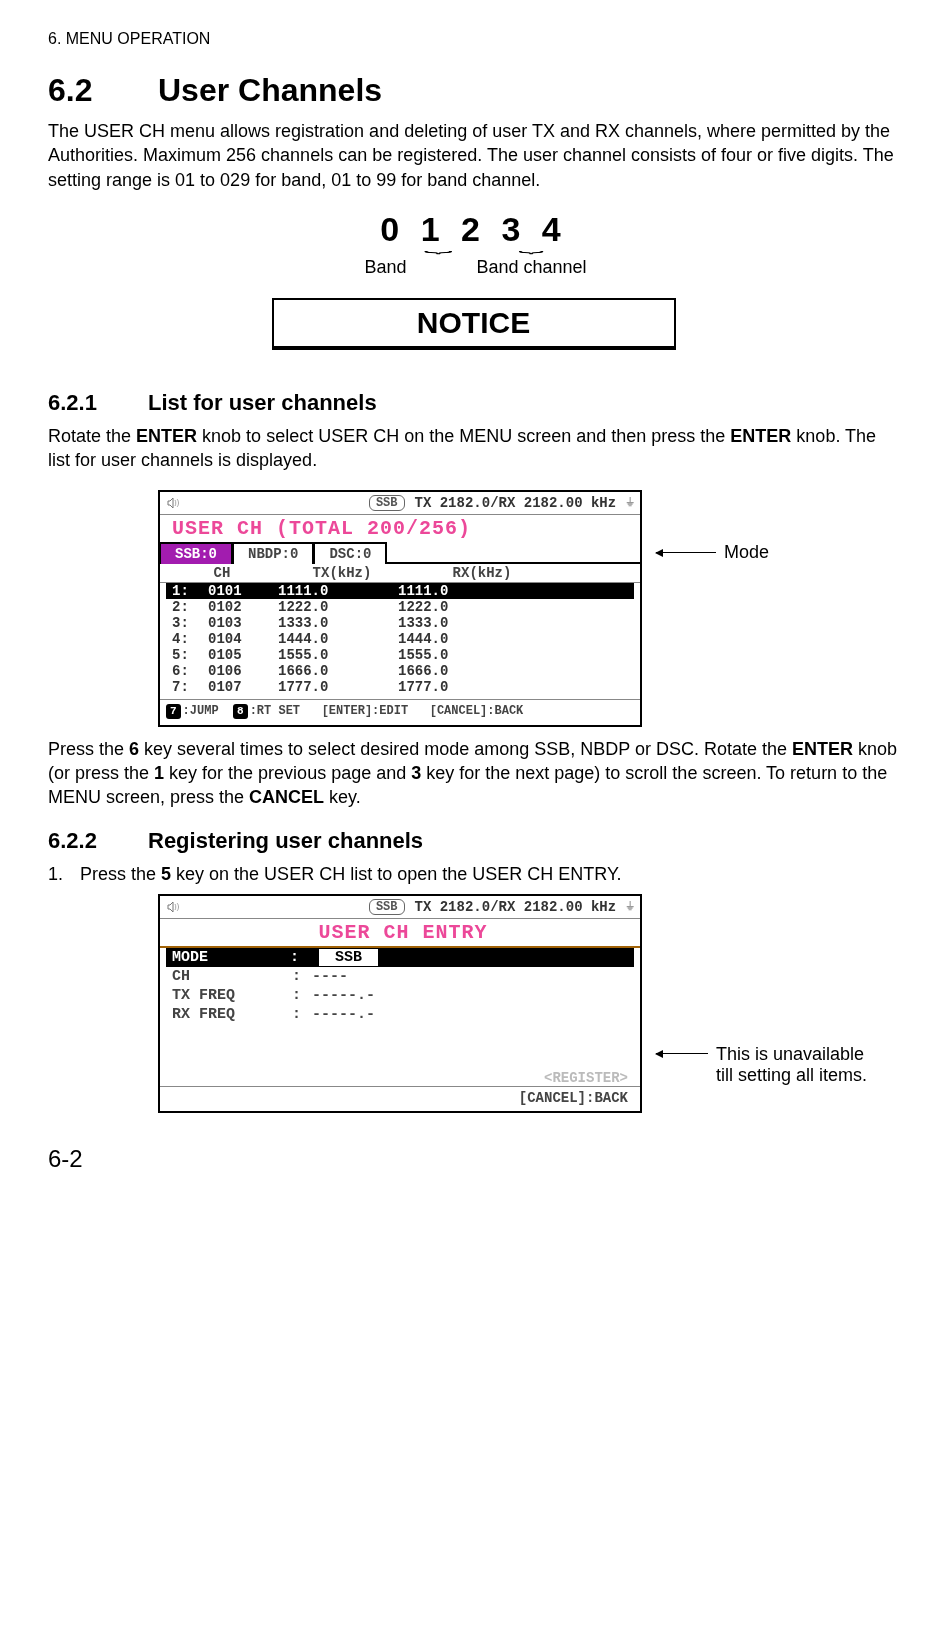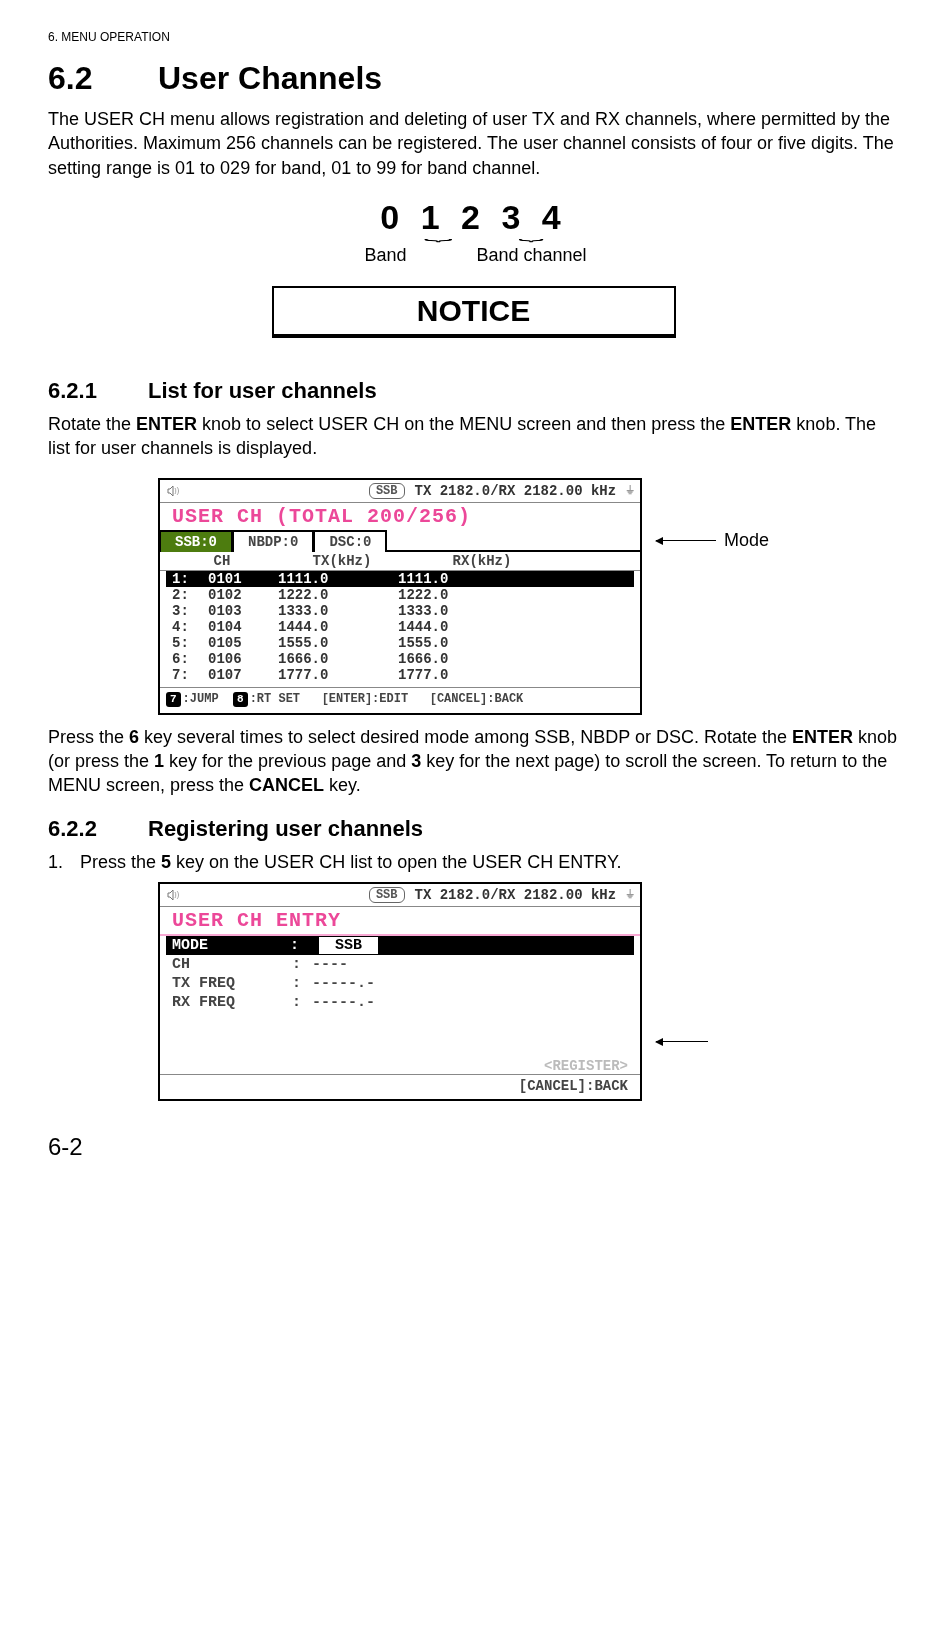--- a/index.html
+++ b/index.html
@@ -4,22 +4,22 @@
 <style>
   body {
     font-family: Arial, Helvetica, sans-serif;
     width: 947px;
     margin: 0;
     padding: 30px 48px 30px 48px;
     box-sizing: border-box;
     color: #000;
   }
   .header-crumb {
-    font-size: 12px;
-    margin-bottom: 16px;
+    font-size: 16px;
+    margin-bottom: 24px;
   }
   .h2 {
     font-size: 32px;
     font-weight: bold;
     margin-bottom: 10px;
   }
   .h2-num {
     display: inline-block;
     width: 110px;
   }
@@ -147,21 +147,21 @@
     border-right:2px solid #000;
     margin-left:-1px;
     background:#fff;
     color:#444;
     position:relative;
     top:2px;
     font-size:14px;
     font-weight:bold;
   }
   .tab.active {
-    background:#4d7c0f;
+    background:#a21caf;
     color:#fff;
   }
   .lcd-colhdr {
     font-size:14px;
     padding: 1px 12px;
     color:#444;
     border-bottom:1px solid #888;
     display:flex;
   }
   .col-ch { width: 100px; text-align:center; }
@@ -435,21 +435,21 @@
         <svg width="14" height="12" viewBox="0 0 14 12">
             <path d="M1 4h2l3-3v10l-3-3H1z" fill="none" stroke="#777" stroke-width="1"></path>
             <path d="M8 3c1 1 1 5 0 6M10 2c2 2 2 6 0 8" fill="none" stroke="#aaa" stroke-width="1"></path>
           </svg>
       </span>
       <span style="flex:1"></span>
       <span class="ssb-pill">SSB</span>
       <span>TX 2182.0/RX 2182.00 kHz</span>
       <span style="color:#999;font-size:11px;">⏚</span>
     </div>
-    <div class="lcd-title" style="border-bottom:2px solid #f9a8d4; padding-bottom:2px;">USER CH ENTRY</div>
+    <div class="lcd-title" style="border-bottom:2px solid #a16207; padding-bottom:2px;text-align:center;">USER CH ENTRY</div>
 
     <div class="entry-mode-row">
       <span class="entry-label">MODE</span>
       <span>:</span>
       <span class="entry-val-highlight">SSB</span>
     </div>
     <div class="entry-field-row">
       <span class="entry-label">CH</span>
       <span class="entry-colon">:</span>
       <span class="entry-val">----</span>
@@ -465,16 +465,20 @@
       <span class="entry-val">-----.-</span>
     </div>
 
     <div class="entry-spacer"></div>
     <div class="entry-register">&lt;REGISTER&gt;</div>
     <div class="entry-bottom">[CANCEL]:BACK</div>
   </div>
 
   <div class="entry-callout">
     <span class="arrow-left"></span>
+    <span style="margin-left:8px">
+      <span>This is unavailable</span><br>
+      <span>till setting all items.</span>
+    </span>
   </div>
 </div>
 
 <div class="page-num">6-2</div>
 
 </body></html>

